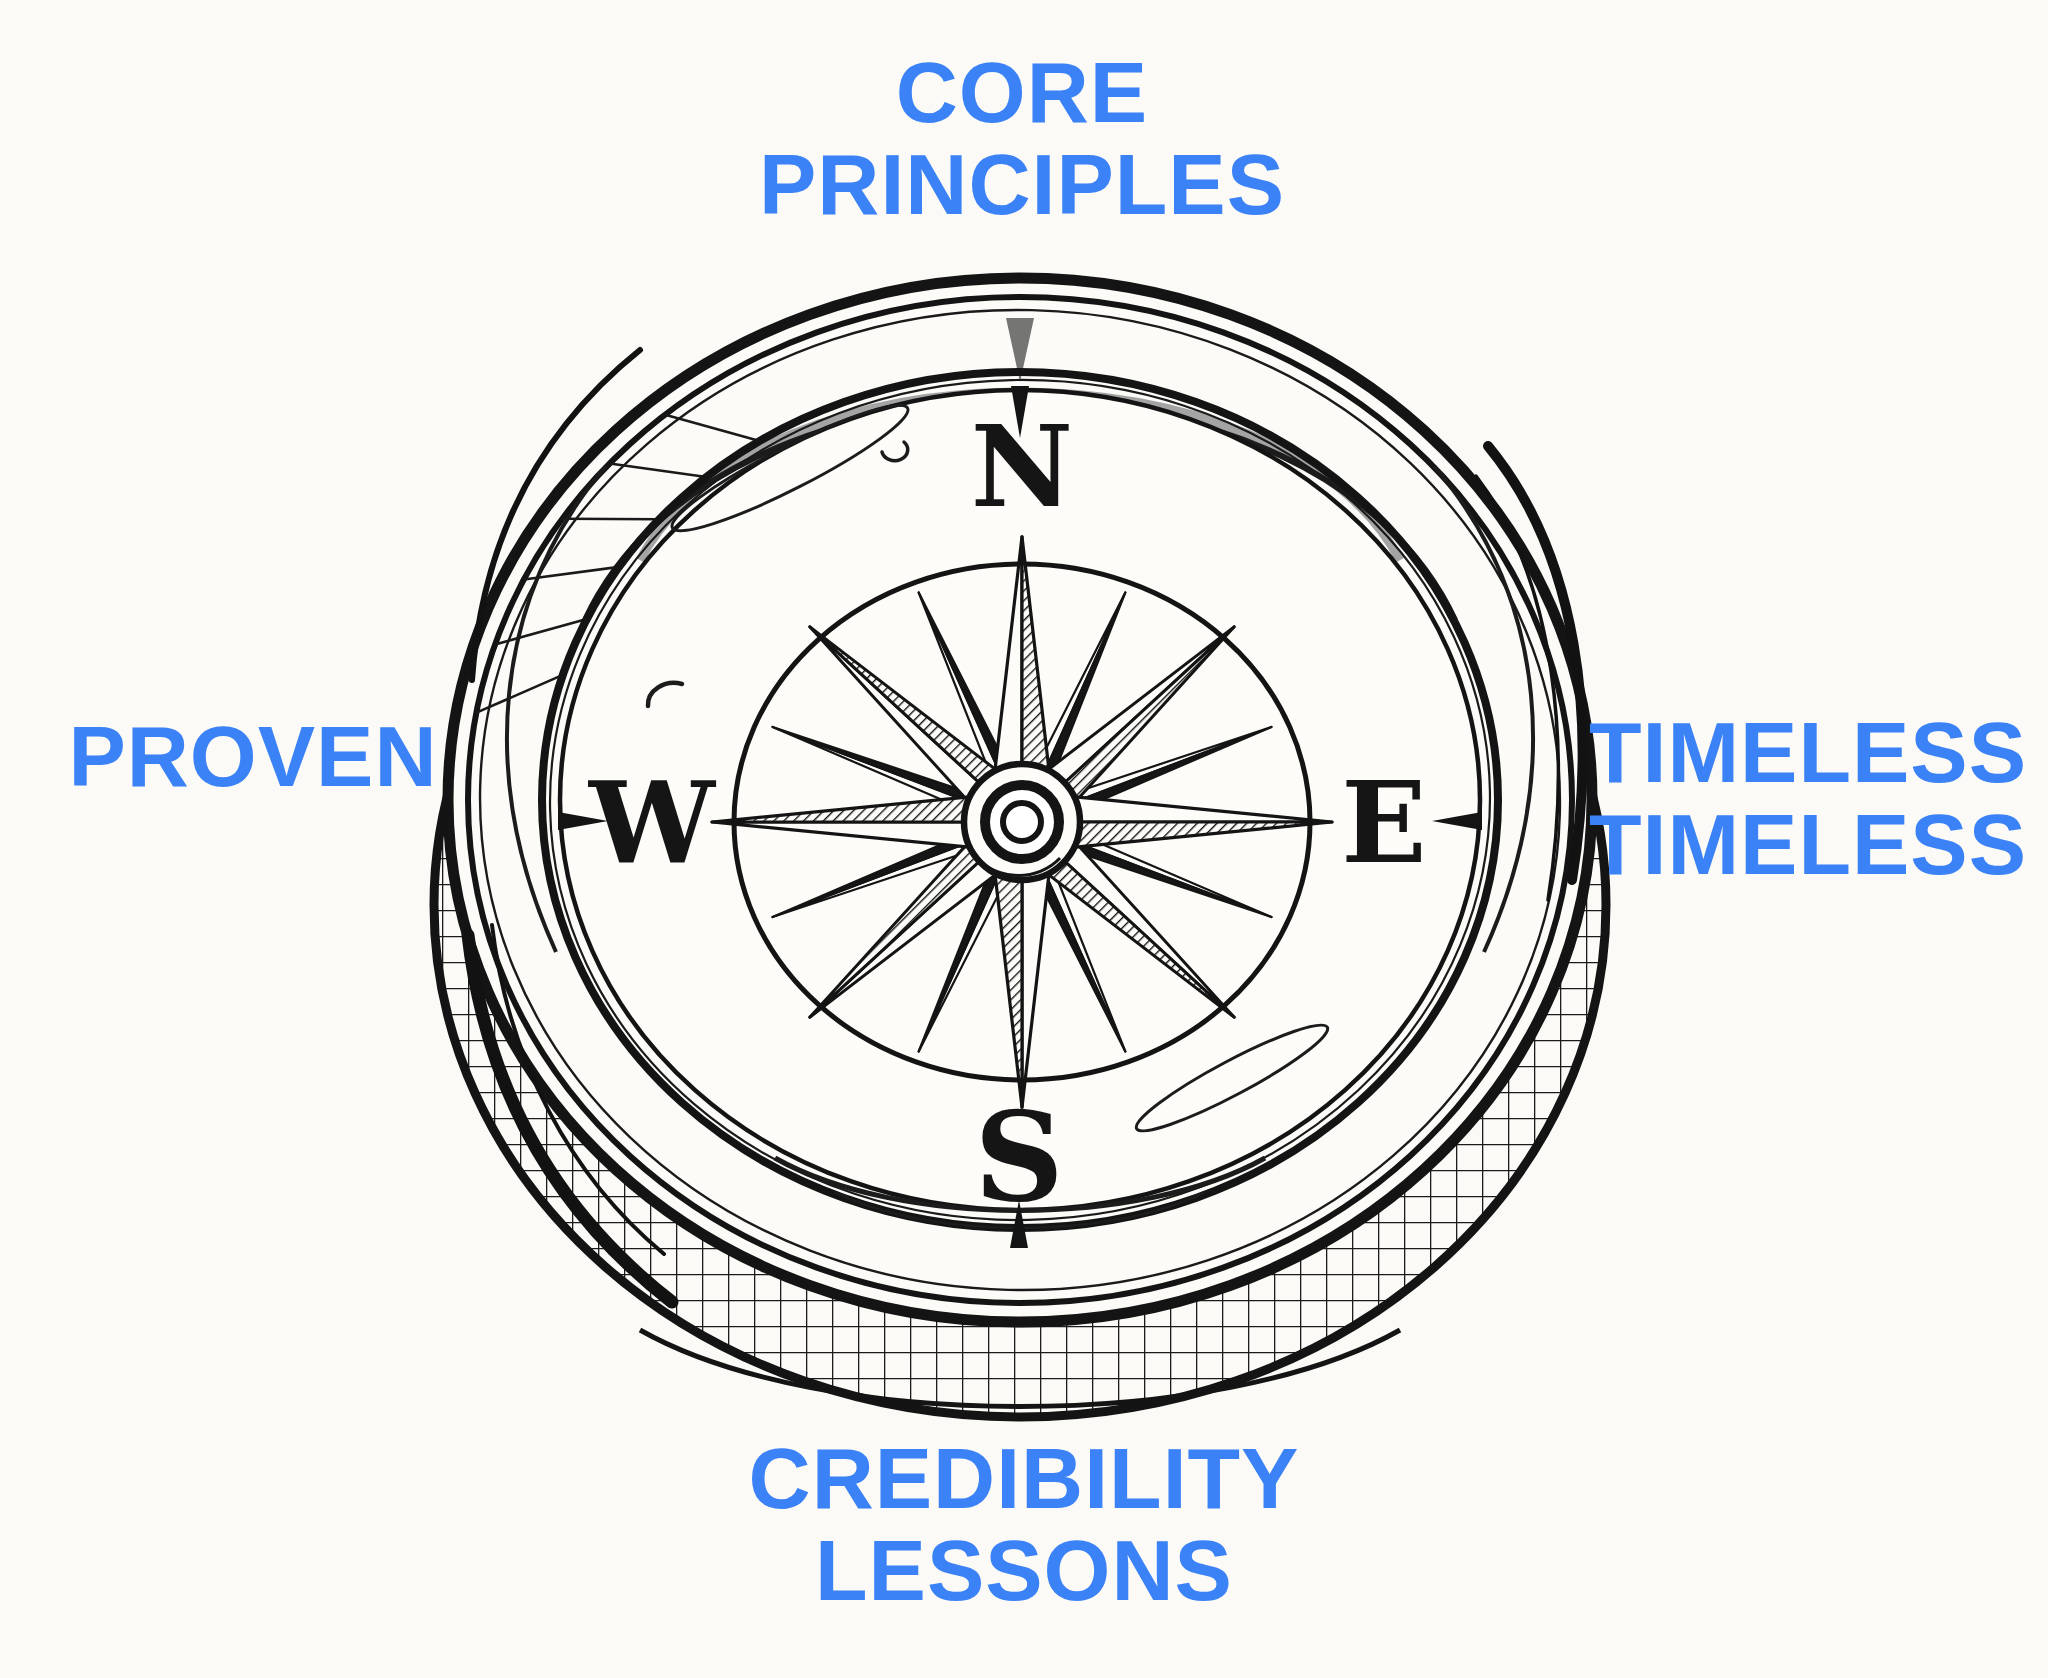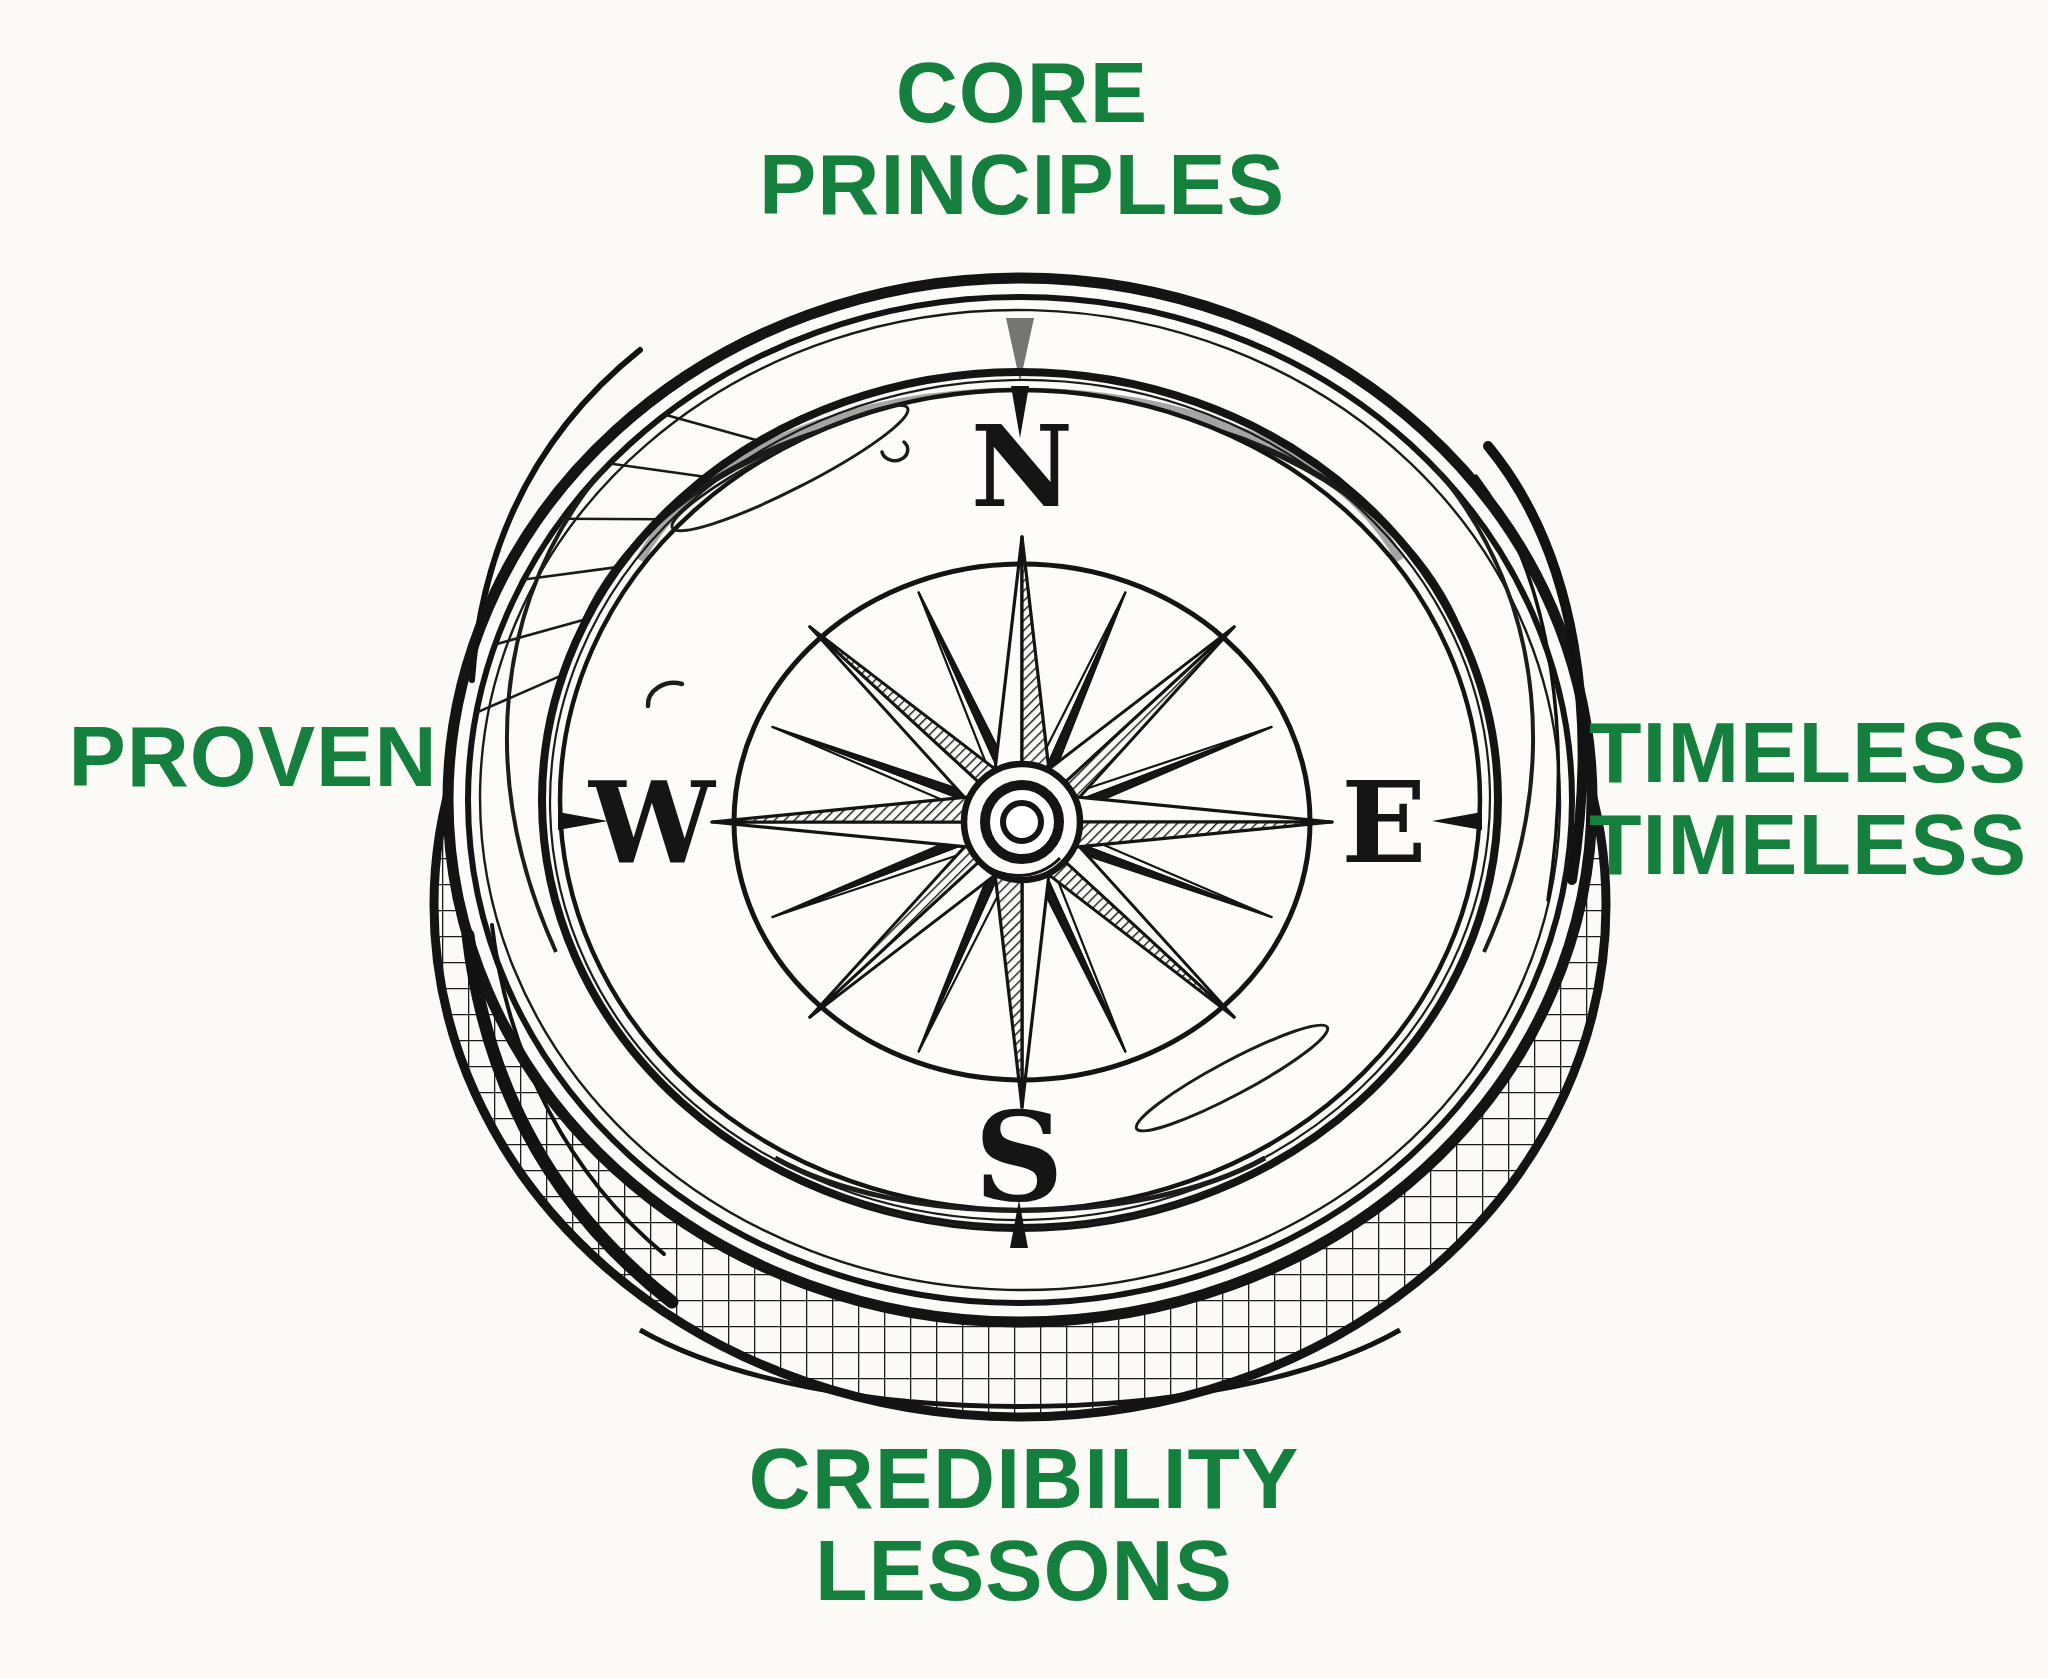--- a/index.html
+++ b/index.html
@@ -11,21 +11,21 @@
     font-family:"Liberation Sans", sans-serif;
   }
   .label{
     position:absolute;
     transform:translateX(-50%);
     text-align:center;
     font-weight:700;
     font-size:86px;
     line-height:1.07;
     letter-spacing:1px;
-    color:#15803d;
+    color:#3b82f6;
     white-space:nowrap;
   }
   .label .line{display:block;}
   svg{position:absolute;left:0;top:0;}
   text.cardinal{
     font-family:"DejaVu Serif", serif;
     font-weight:bold;
     fill:#151515;
     text-anchor:middle;
   }

